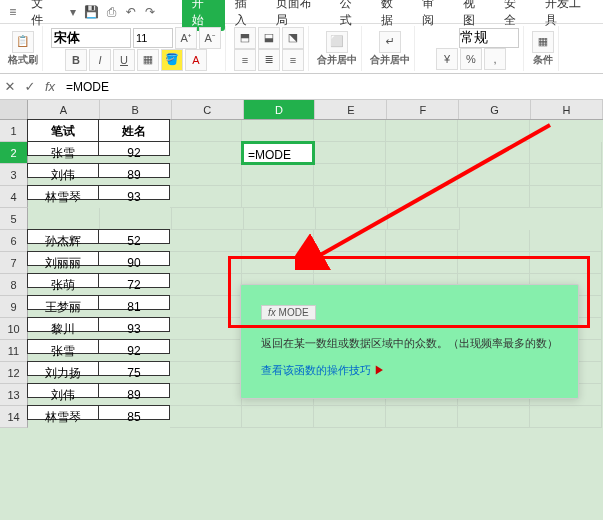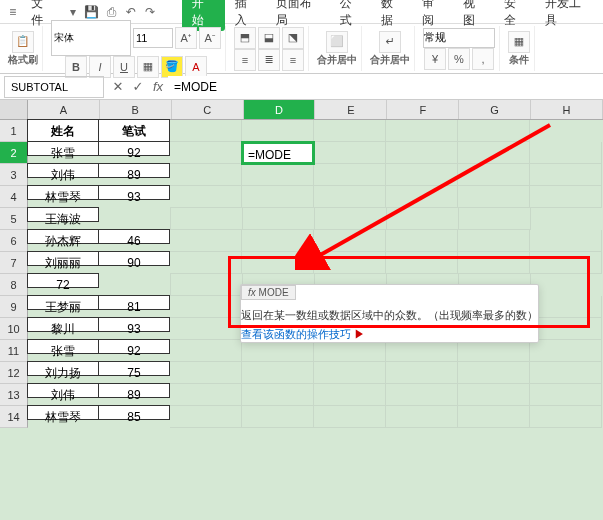--- a/index.html
+++ b/index.html
@@ -6,24 +6,24 @@
 body { font-family: "Microsoft YaHei", Arial, sans-serif; font-size: 12px; background: #f5f5f5; width: 603px; height: 520px; overflow: hidden; position: relative; }
 
 .menubar { background: #fff; border-bottom: 1px solid #ddd; height: 24px; display: flex; align-items: center; padding: 0 4px; gap: 2px; }
 .menubar .menu-icon { width: 18px; height: 18px; display: inline-flex; align-items: center; justify-content: center; color: #666; }
 .tab-start { background: #22b14c; color: #fff; padding: 2px 10px; border-radius: 3px; font-size: 12px; }
 .tab { padding: 2px 8px; color: #333; font-size: 12px; }
 
 .toolbar { background: #fff; height: 50px; border-bottom: 1px solid #ccc; display: flex; align-items: center; padding: 2px 4px; gap: 4px; }
 .tb-group { display: flex; flex-direction: column; align-items: center; padding: 0 4px; border-right: 1px solid #eee; height: 100%; justify-content: center; }
 .tb-btn { width: 22px; height: 22px; border: 1px solid #ddd; background: #fafafa; display: inline-flex; align-items: center; justify-content: center; font-size: 11px; color: #555; }
-.font-select { width: 80px; height: 36px; border: 1px solid #ccc; font-size: 10px; padding: 0 2px; }
+.font-select { width: 80px; height: 20px; border: 1px solid #ccc; font-size: 13px; padding: 0 2px; font-weight: bold; }
 .size-select { width: 40px; height: 20px; border: 1px solid #ccc; font-size: 11px; padding: 0 2px; }
 .tb-row { display: flex; gap: 2px; align-items: center; }
-.fmt-select { width: 72px; height: 20px; border: 1px solid #ccc; font-size: 11px; }
+.fmt-select { width: 60px; height: 20px; border: 1px solid #ccc; font-size: 14px; margin-left: 36px; }
 .tb-label { font-size: 10px; color: #666; font-weight: bold; }
 
 .formula-bar { background: #fff; height: 26px; border-bottom: 1px solid #ccc; display: flex; align-items: center; }
 .name-box { width: 100px; height: 22px; border: 1px solid #ccc; margin: 0 4px; padding: 0 6px; font-size: 11px; display: flex; align-items: center; }
 .fb-btn { width: 20px; height: 20px; display: inline-flex; align-items: center; justify-content: center; color: #666; font-size: 13px; }
 .fb-input { flex: 1; height: 22px; border: none; padding: 0 6px; font-size: 12px; outline: none; background: #fff; }
 
 .grid-area { position: relative; background: #d5e8d4; height: 420px; overflow: hidden; }
 .col-headers { display: flex; height: 20px; background: #e8e8e8; border-bottom: 1px solid #aaa; }
 .corner { width: 28px; border-right: 1px solid #aaa; background: #ddd; }
@@ -31,23 +31,23 @@
 .col-h.active { background: #22b14c; color: #fff; }
 .rows { }
 .row { display: flex; height: 22px; }
 .row-h { width: 28px; text-align: center; border-right: 1px solid #aaa; border-bottom: 1px solid #ccc; line-height: 22px; font-size: 11px; background: #e8e8e8; color: #333; }
 .row-h.active { background: #22b14c; color: #fff; }
 .cell { width: 72px; border-right: 1px solid #c8d8c8; border-bottom: 1px solid #c8d8c8; line-height: 22px; padding: 0 4px; font-size: 12px; background: #d5e8d4; }
 .cell.data { background: #fff; border: 1px solid #333; text-align: center; margin: -1px 0 8px -1px; }
 .cell.header { background: #fff; border: 1px solid #333; text-align: center; font-weight: bold; margin: -1px 0 0 -1px; }
 .cell.editing { background: #fff; border: 2px solid #22b14c; outline: 1px solid #22b14c; position: relative; z-index: 5; }
 
-.tooltip { position: absolute; left: 240px; top: 184px; background: #ffffff; border: 1px solid #ccc; box-shadow: 0 2px 8px rgba(0,0,0,0.15); padding: 0; font-size: 11px; z-index: 10; border-radius: 2px; }
+.tooltip { position: absolute; left: 240px; top: 184px; background: #86efac; border: 1px solid #ccc; box-shadow: 0 2px 8px rgba(0,0,0,0.15); padding: 20px; font-size: 11px; z-index: 10; border-radius: 2px; }
 .tooltip .fx-tag { background: #f0f0f0; border: 1px solid #ccc; padding: 1px 6px; font-size: 10px; color: #555; display: inline-block; margin-bottom: 4px; }
-.tooltip .desc { color: #333; margin: 4px 0; }
+.tooltip .desc { color: #333; margin: 12px 0; }
 .tooltip .link { color: #0066cc; cursor: pointer; }
 .tooltip .play { color: #c00; }
 
 .red-box { position: absolute; left: 228px; top: 156px; width: 362px; height: 72px; border: 3px solid #ff0000; z-index: 20; pointer-events: none; }
 .red-arrow { position: absolute; left: 295px; top: 20px; z-index: 25; pointer-events: none; }
 </style>
 </head>
 <body>
 
 <div class="menubar">
@@ -129,21 +129,20 @@
       <span class="tb-btn">,</span>
     </div>
   </div>
   <div class="tb-group">
     <span class="tb-btn">▦</span>
     <span class="tb-label">条件</span>
   </div>
 </div>
 
 <div class="formula-bar">
-  <div class="name-box">SUBTOTAL</div>
   <span class="fb-btn">✕</span>
   <span class="fb-btn">✓</span>
   <span class="fb-btn">
       <i>fx</i>
     </span>
   <input class="fb-input" value="=MODE" style="">
 </div>
 
 <div class="grid-area">
   <div class="col-headers">
@@ -153,22 +152,22 @@
     <div class="col-h">C</div>
     <div class="col-h active">D</div>
     <div class="col-h">E</div>
     <div class="col-h">F</div>
     <div class="col-h">G</div>
     <div class="col-h">H</div>
   </div>
   <div class="rows" id="rows">
       <div class="row">
         <div class="row-h">1</div>
+        <div class="cell header">笔试</div>
         <div class="cell header">姓名</div>
-        <div class="cell header">笔试</div>
         <div class="cell"></div>
         <div class="cell"></div>
         <div class="cell"></div>
         <div class="cell"></div>
         <div class="cell"></div>
       </div>
       <div class="row">
         <div class="row-h active">2</div>
         <div class="cell data">张雪</div>
         <div class="cell data">92</div>
@@ -196,52 +195,52 @@
         <div class="cell data">93</div>
         <div class="cell"></div>
         <div class="cell"></div>
         <div class="cell"></div>
         <div class="cell"></div>
         <div class="cell"></div>
         <div class="cell"></div>
       </div>
       <div class="row">
         <div class="row-h">5</div>
-        <div class="cell data">王海波</div>
         <div class="cell"></div>
         <div class="cell"></div>
         <div class="cell"></div>
         <div class="cell"></div>
         <div class="cell"></div>
         <div class="cell"></div>
       </div>
       <div class="row">
         <div class="row-h">6</div>
         <div class="cell data">孙杰辉</div>
-        <div class="cell data">46</div>
+        <div class="cell data">52</div>
         <div class="cell"></div>
         <div class="cell"></div>
         <div class="cell"></div>
         <div class="cell"></div>
         <div class="cell"></div>
         <div class="cell"></div>
       </div>
       <div class="row">
         <div class="row-h">7</div>
         <div class="cell data">刘丽丽</div>
         <div class="cell data">90</div>
         <div class="cell"></div>
         <div class="cell"></div>
         <div class="cell"></div>
         <div class="cell"></div>
         <div class="cell"></div>
         <div class="cell"></div>
       </div>
       <div class="row">
         <div class="row-h">8</div>
+        <div class="cell data">张萌</div>
         <div class="cell data">72</div>
         <div class="cell"></div>
         <div class="cell"></div>
         <div class="cell"></div>
         <div class="cell"></div>
         <div class="cell"></div>
         <div class="cell"></div>
       </div>
       <div class="row">
         <div class="row-h">9</div>

